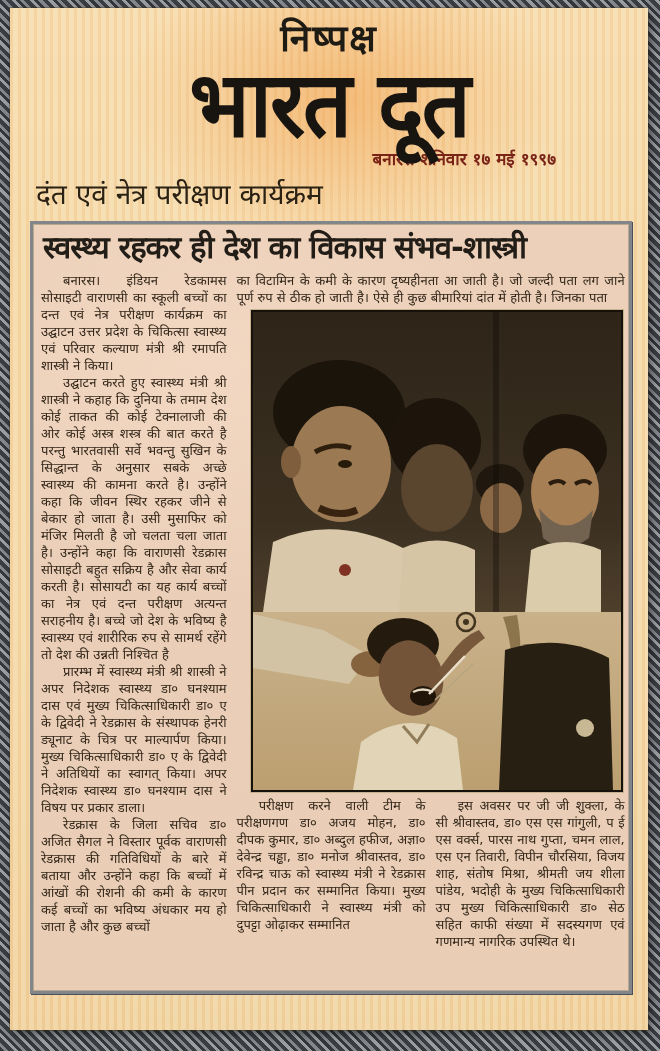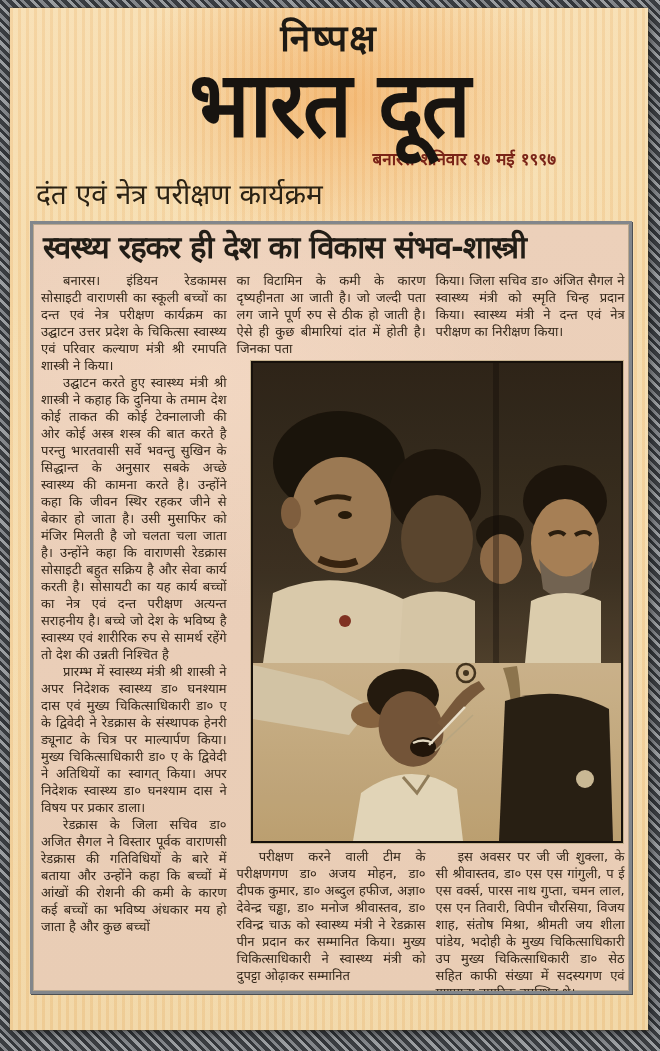--- a/index.html
+++ b/index.html
@@ -102,23 +102,20 @@
           <p>प्रारम्भ में स्वास्थ्य मंत्री श्री शास्त्री ने अपर निदेशक स्वास्थ्य डा० घनश्याम दास एवं मुख्य चिकित्साधिकारी डा० ए के द्विवेदी ने रेडक्रास के संस्थापक हेनरी ड्यूनाट के चित्र पर माल्यार्पण किया। मुख्य चिकित्साधिकारी डा० ए के द्विवेदी ने अतिथियों का स्वागत् किया। अपर निदेशक स्वास्थ्य डा० घनश्याम दास ने विषय पर प्रकार डाला।</p>
           <p>रेडक्रास के जिला सचिव डा० अजित सैगल ने विस्तार पूर्वक वाराणसी रेडक्रास की गतिविधियों के बारे में बताया और उन्होंने कहा कि बच्चों में आंखों की रोशनी की कमी के कारण कई बच्चों का भविष्य अंधकार मय हो जाता है और कुछ बच्चों</p>
         </div>
 
         <div class="right-wrap">
 
           <div class="two-col">
             <div>
               <p class="cont">का विटामिन के कमी के कारण दृष्यहीनता आ जाती है। जो जल्दी पता लग जाने पूर्ण रुप से ठीक हो जाती है। ऐसे ही कुछ बीमारियां दांत में होती है। जिनका पता</p>
             </div>
-            <div>
-              <p class="cont">किया। जिला सचिव डा० अंजित सैगल ने स्वास्थ्य मंत्री को स्मृति चिन्ह प्रदान किया। स्वास्थ्य मंत्री ने दन्त एवं नेत्र परीक्षण का निरीक्षण किया।</p>
-            </div>
           </div>
 
           <div class="news-photo" role="img" aria-label="श्वेत-श्याम छायाचित्र: स्वास्थ्य मंत्री एवं चिकित्सक शिविर में एक बच्चे के दांतों का परीक्षण करते हुए">
             <svg width="368" height="478" viewBox="0 0 368 478" xmlns="http://www.w3.org/2000/svg">
               <defs>
                 <linearGradient id="gTop" x1="0" y1="0" x2="0" y2="1">
                   <stop offset="0" stop-color="#241d15"></stop>
                   <stop offset="0.7" stop-color="#332a1f"></stop>
                   <stop offset="1" stop-color="#473a2a"></stop>
                 </linearGradient>

